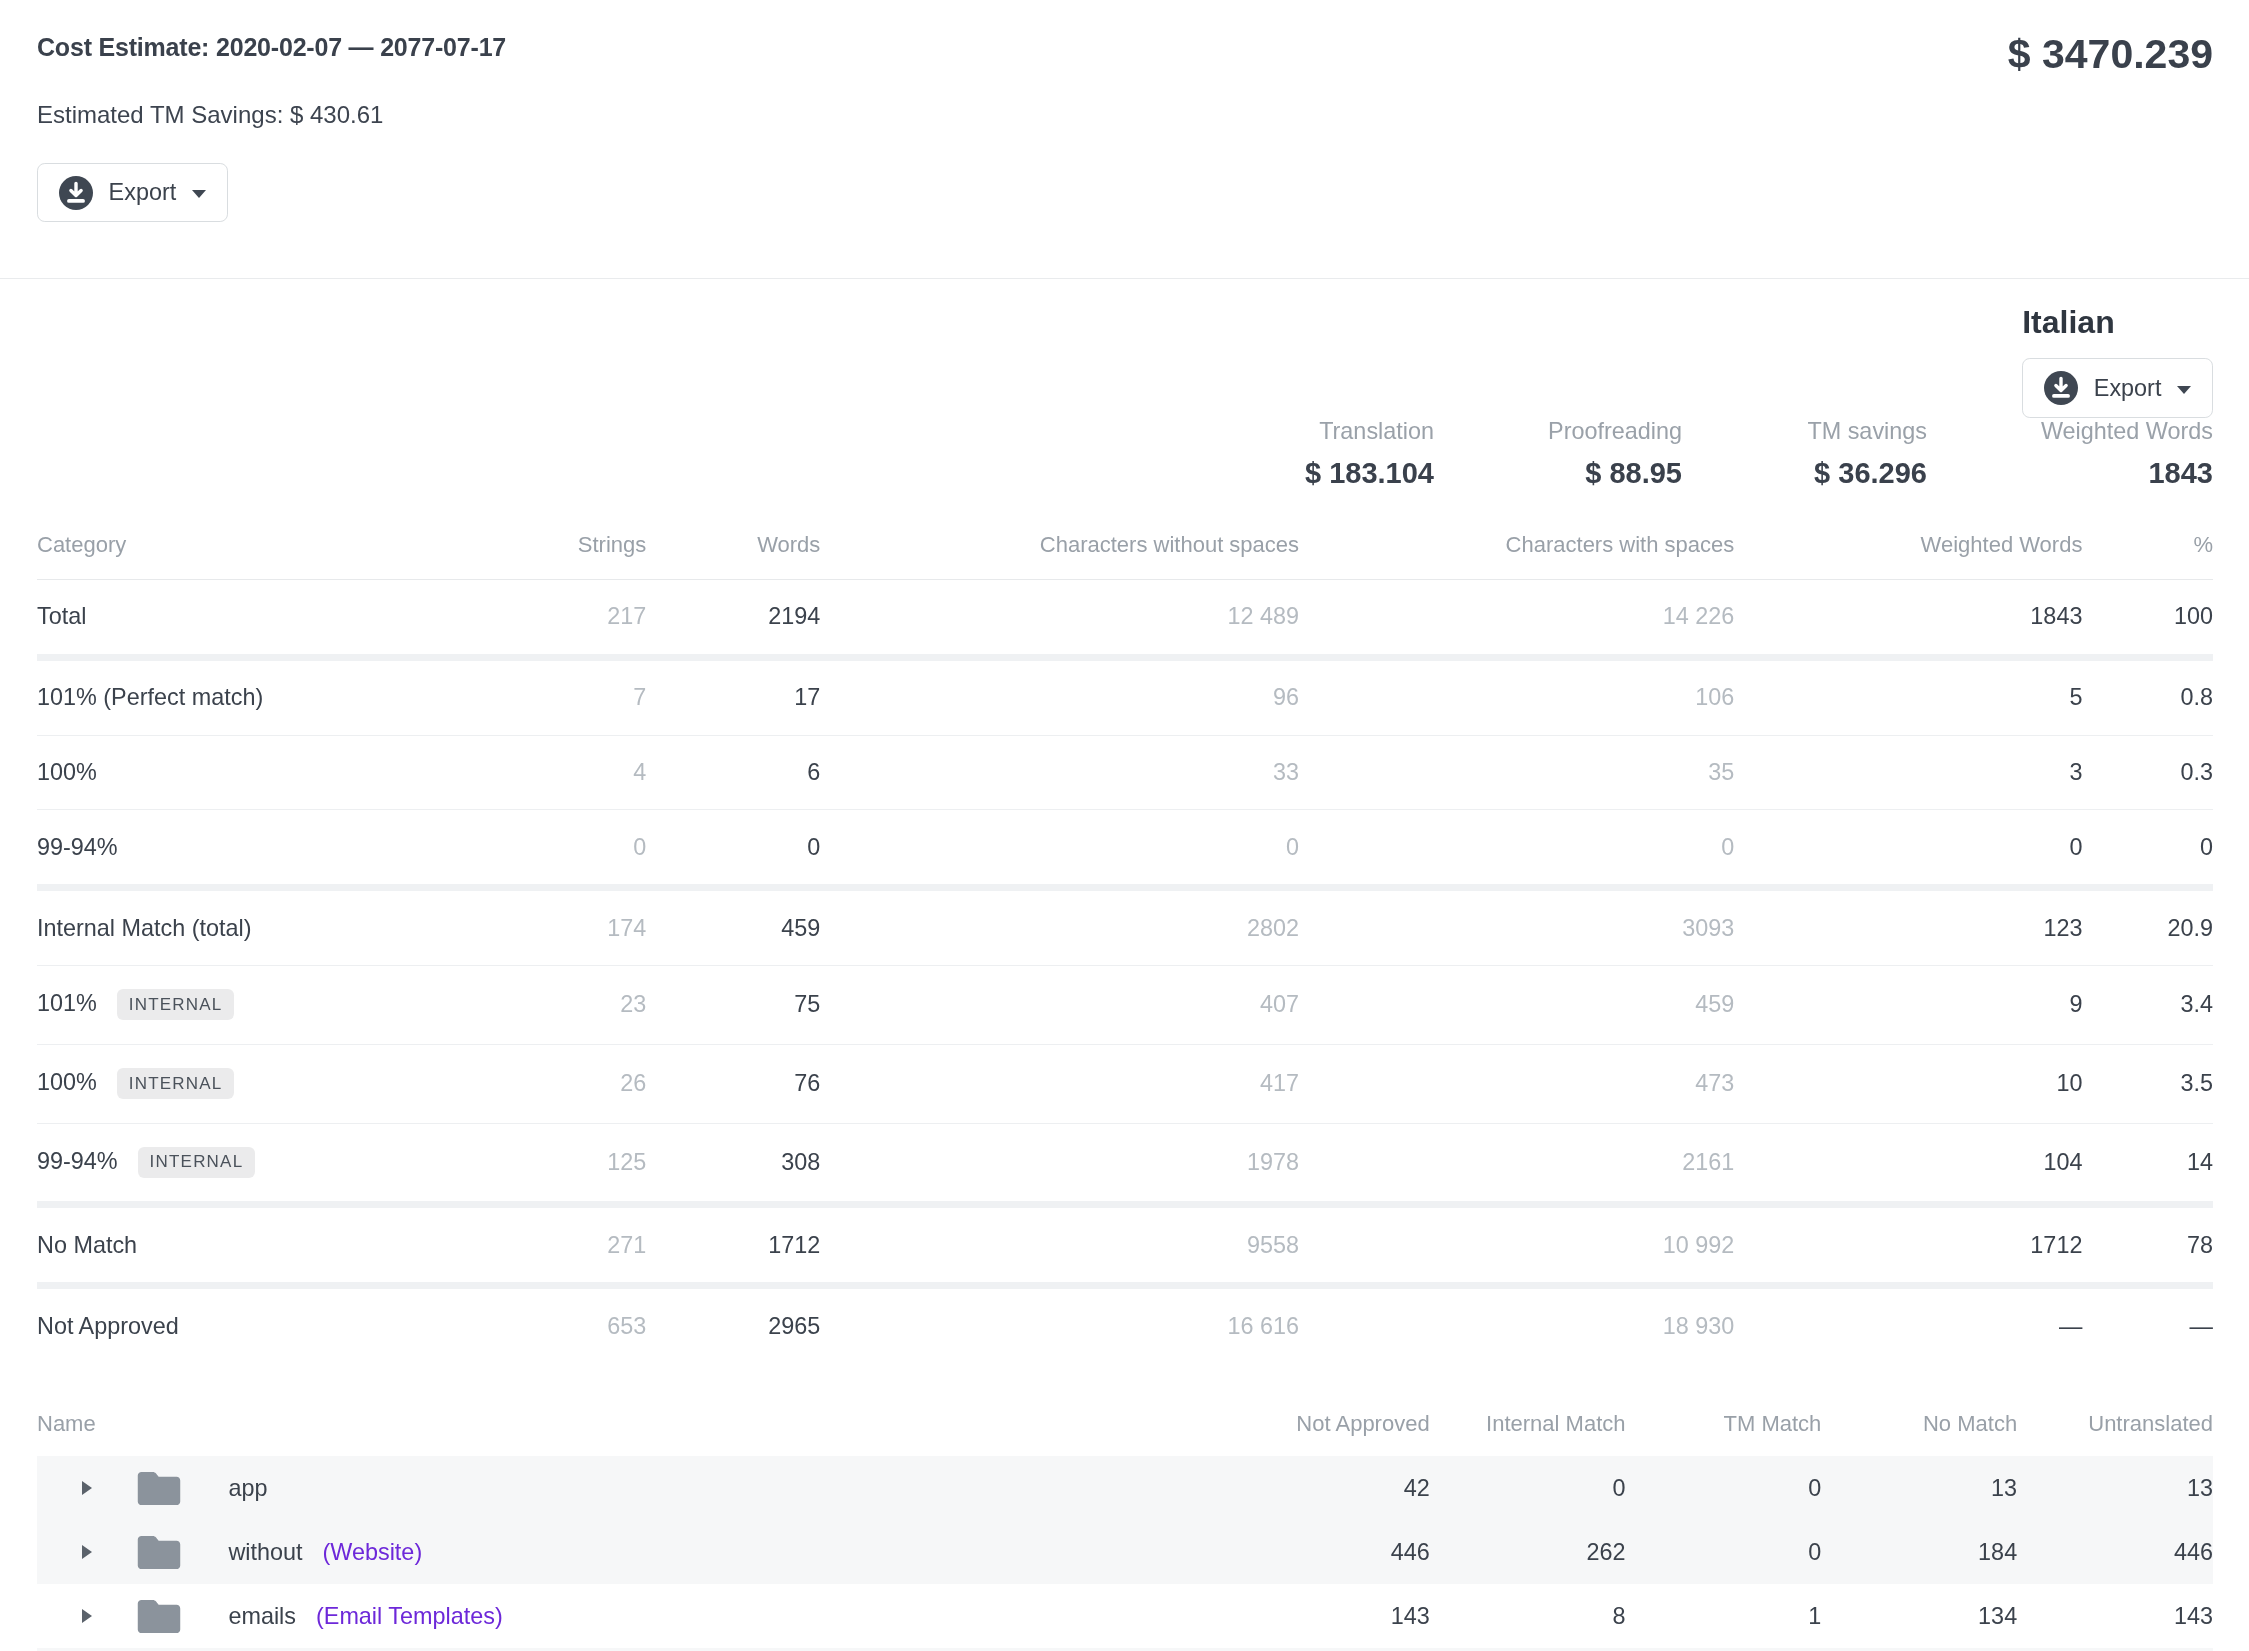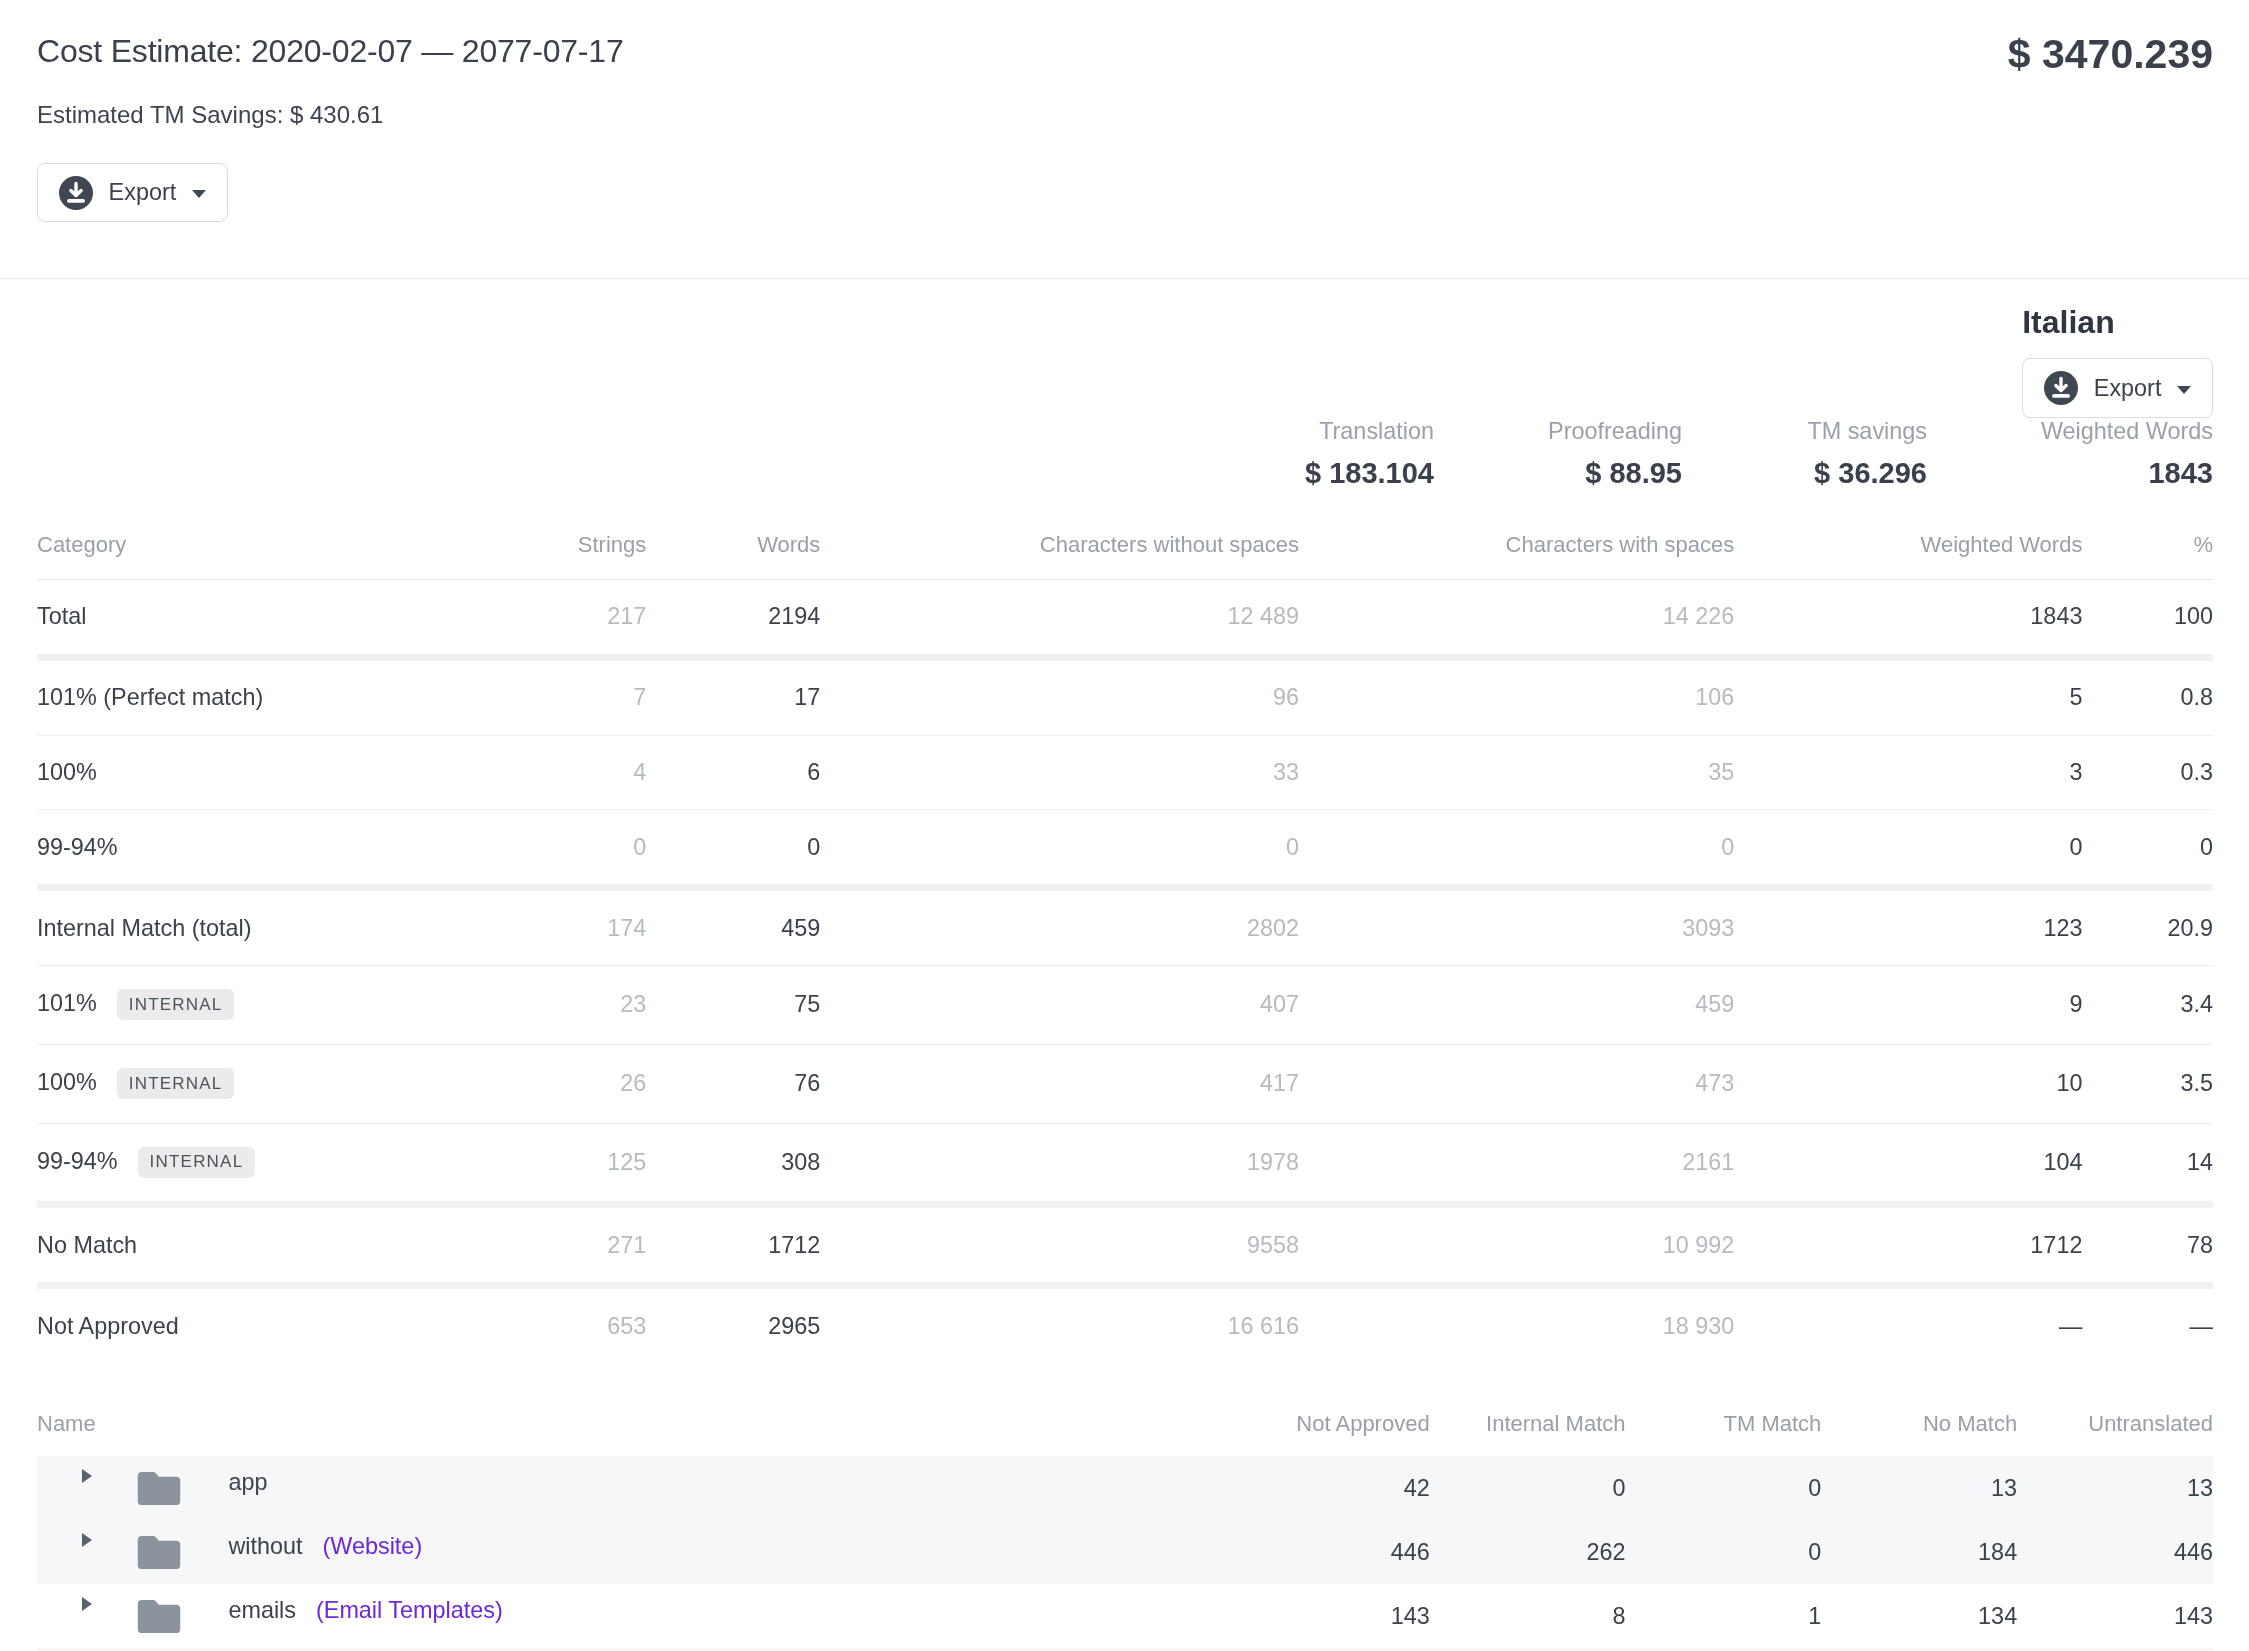--- a/index.html
+++ b/index.html
@@ -2,21 +2,21 @@
 <html style="font-size:12.5px"><head>
 <meta charset="utf-8">
 <style>
   * { box-sizing: border-box; }
   html,body { margin:0; padding:0; background:#fff; }
   body { font-family: "Liberation Sans", "DejaVu Sans", sans-serif; color:#3b424c; }
   .page { width:2250px; min-height:1652px; background:#fff; padding:33px 37px 0 37px; overflow:hidden; }
 
   
   .top-head { display:flex; justify-content:space-between; align-items:flex-start; }
-  .page-title { font-size:32px; font-weight:400; color:#3a414c; letter-spacing:-0.2px; }
+  .page-title { font-size:25px; font-weight:700; color:#3a414c; letter-spacing:-0.2px; }
   .grand-total { font-size:41px; font-weight:700; color:#3a414c; line-height:1.05; }
   .tm-savings { margin-top:25px; font-size:24px; color:#3d444f; }
 
   
   .export-btn { margin-top:34px; display:inline-flex; align-items:center; gap:15.6px;
     background:#fff; border:1.6px solid #d9dde0; border-radius:7.8px; padding:11.7px 21px;
     cursor:pointer; }
   .export-btn .label { font-size:23.4px; color:#3b424c; }
   .dl-icon { width:34px; height:34px; display:block; }
   .caret-down { width:0; height:0; border-left:7px solid transparent; border-right:7px solid transparent;
@@ -48,21 +48,21 @@
   td.dark  { color:#3b424c; }
   .badge { display:inline-block; margin-left:20.3px; background:#ebebec; color:#4b525b;
     font-size:17px; letter-spacing:1.2px; padding:5.5px 11.7px; border-radius:6.2px; vertical-align:1.6px; }
 
   
   .files-table { margin-top:48px; }
   .files-table th { font-size:22px; font-weight:400; color:#99a0a8; text-align:right; padding:0 0 19.5px 0; }
   .files-table th.name { text-align:left; }
   .files-table td { font-size:23.4px; color:#3b424c; text-align:right; padding:0; height:64px; }
   .files-table tr.gray td { background:#f6f7f8; }
-  .name-flex { display:flex; align-items:flex-start; text-align:left;gap:20px; }
+  .name-flex { display:flex; align-items:center; text-align:left;gap:20px; }
   .tree-caret { width:0; height:0; border-top:7.8px solid transparent; border-bottom:7.8px solid transparent;
     border-left:10.2px solid #5b626b; margin-left:45px; flex:none; cursor:pointer; }
   .tree-icon { margin-left:23.4px; flex:none; position:relative; display:flex; }
   .fname { margin-left:25px; color:#3b424c; }
   .fsuffix { color:#6d28d9; }
 
   
   .cost-table col.c1{width:20%} .cost-table col.c2{width:8%} .cost-table col.c3{width:8%}
   .cost-table col.c4{width:22%} .cost-table col.c5{width:20%} .cost-table col.c6{width:16%}
   .cost-table col.c7{width:6%}

